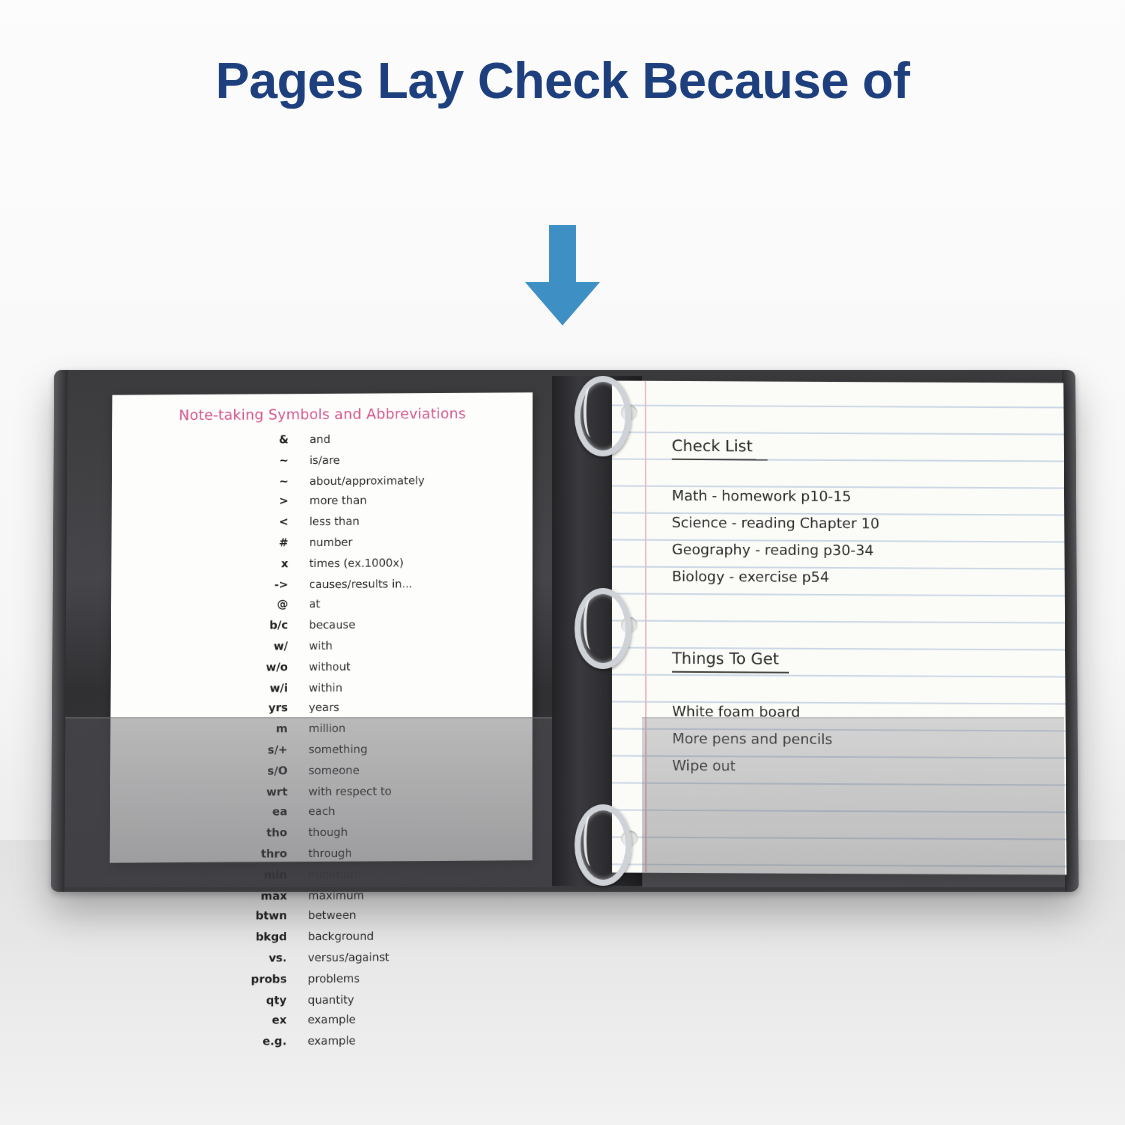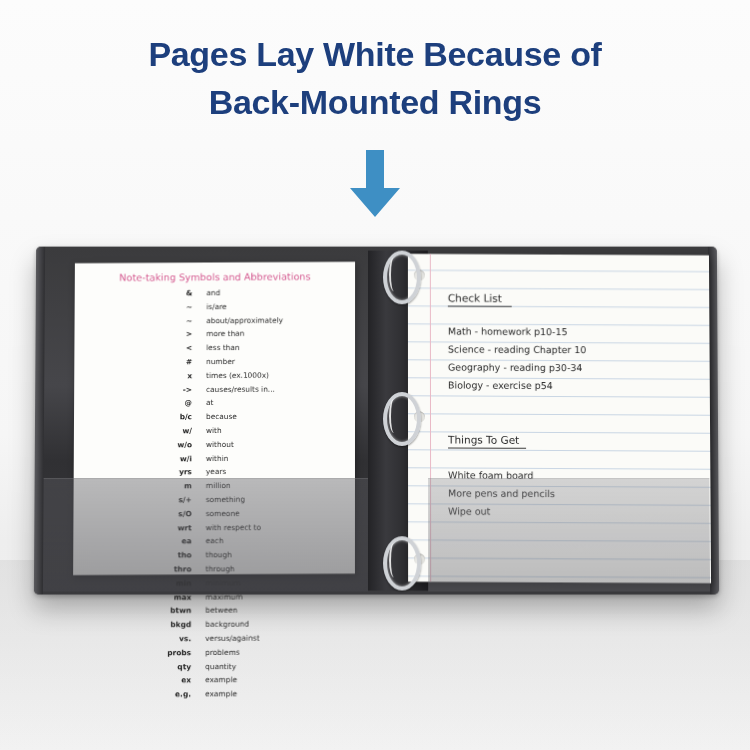--- a/index.html
+++ b/index.html
@@ -256,22 +256,21 @@
 </style>
 </head>
 <body>
 
 <div id="stage">
 
   <div class="surface"></div>
   <div class="surface-shadow"></div>
 
   <div class="headline">
-    <span class="l1">Pages Lay White Because of</span>
-    <span class="l2">Back-Mounted Rings</span>
+    <span class="l1">Pages Lay Check Because of</span>
   </div>
 
   <div class="arrow">
     <svg width="52" height="68" viewBox="0 0 52 68" aria-hidden="true">
       <path d="M17 0 H35 V38 H51 L26 67 L1 38 H17 Z" fill="#3e8fc4"></path>
     </svg>
   </div>
 
   <div class="binder">
     <div class="binder-cover"></div>

